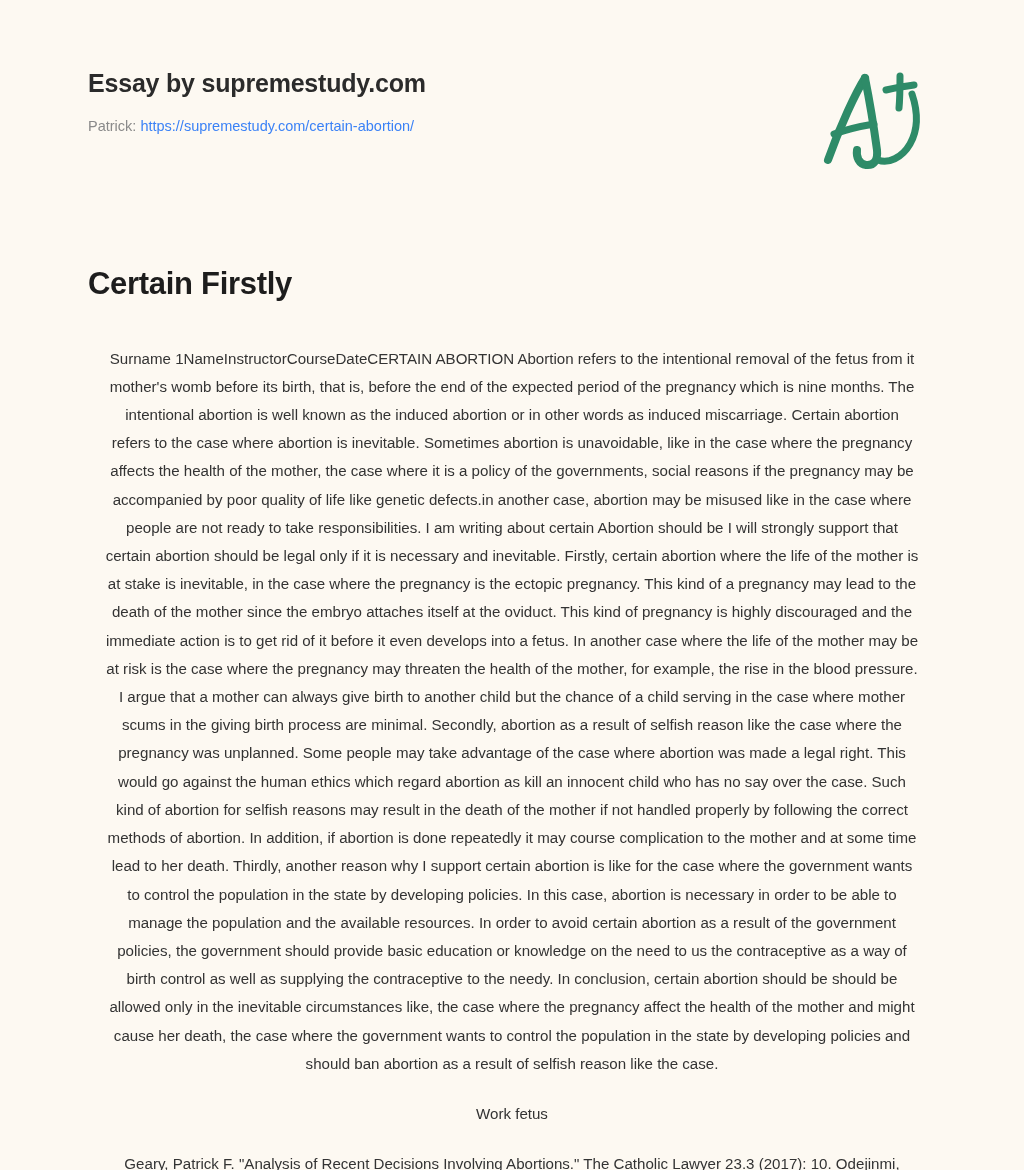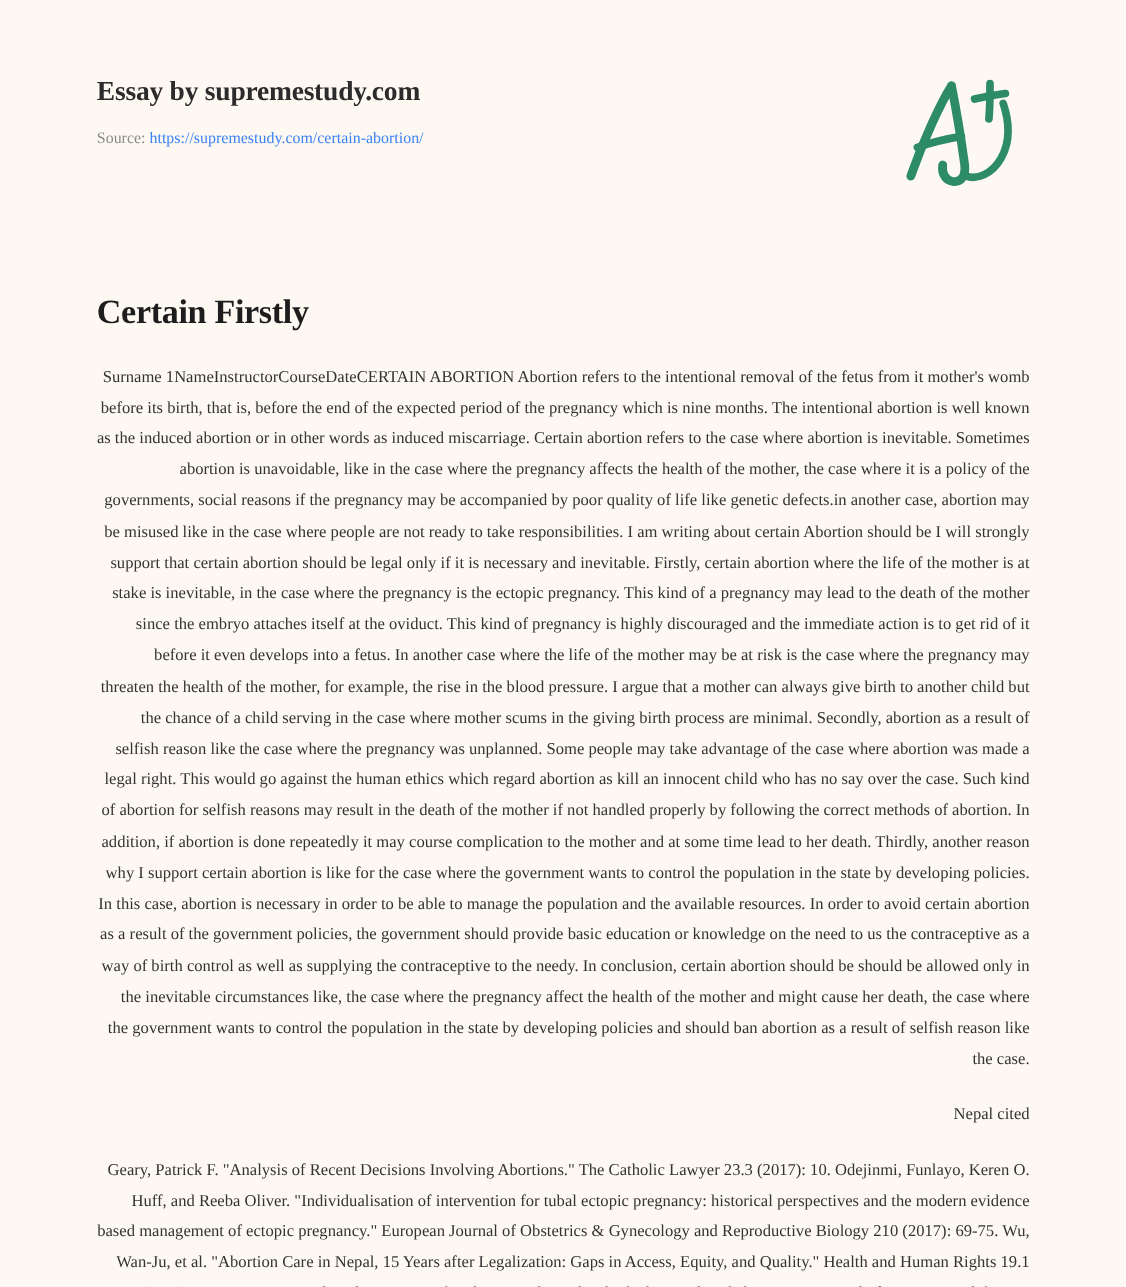--- a/index.html
+++ b/index.html
@@ -14,21 +14,20 @@
     font-family: "Liberation Sans", sans-serif;
     color: #232323;
     overflow: hidden;
   }
   .page {
     position: relative;
     width: 1024px;
     height: 1170px;
     box-sizing: border-box;
     padding: 0 88px;
-    font-family: Liberation Serif, serif;
   }
 
   
   .header {
     display: flex;
     align-items: flex-start;
     justify-content: space-between;
     padding-top: 64px;
   }
   .header-left {
@@ -73,25 +72,25 @@
     letter-spacing: -0.3px;
     color: #1d1d1d;
     line-height: 1.15;
   }
 
   
   .body-copy {
     padding-top: 27px;
   }
   .body-copy p {
-    margin: 0;
+    margin: 16px;
     font-size: 15.1px;
     line-height: 28.2px;
     color: #333333;
-    text-align: right;
+    text-align: center;
   }
   .body-copy p + p {
     margin-top: 22px;
   }
   .section-heading {
     margin: 0;
     font-size: 15.1px;
     line-height: 28.2px;
     font-weight: normal;
     color: #333333;
@@ -99,21 +98,21 @@
 </style>
 </head>
 <body>
 
 <div class="page">
 
   <div class="header">
     <div class="header-left">
       <h1 class="site-title">Essay by supremestudy.com</h1>
       <div class="source-line">
-        <span class="source-label">Source:</span>
+        <span class="source-label">Patrick:</span>
         <a class="source-url" href="#">https://supremestudy.com/certain-abortion/</a>
       </div>
     </div>
 
     <svg class="logo" viewBox="0 0 120 110" xmlns="http://www.w3.org/2000/svg">
       <g fill="none" stroke="#2e8b68" stroke-linecap="round" stroke-linejoin="round">
 
         <path d="M57 14 C48 28 32 62 20 96" stroke-width="8"></path>
 
         <path d="M57 14 C61 34 66 64 69 86 C70 96 66 102 58 101 C51 100 48 93 49 86" stroke-width="8"></path>
@@ -126,17 +125,17 @@
 
         <path d="M104 30 C110 48 110 66 102 80 C94 94 80 100 70 96" stroke-width="7"></path>
       </g>
     </svg>
   </div>
 
   <h2 class="doc-title">Certain Firstly</h2>
 
   <div class="body-copy">
     <p>Surname 1NameInstructorCourseDateCERTAIN ABORTION Abortion refers to the intentional removal of the fetus from it mother's womb before its birth, that is, before the end of the expected period of the pregnancy which is nine months. The intentional abortion is well known as the induced abortion or in other words as induced miscarriage. Certain abortion refers to the case where abortion is inevitable. Sometimes abortion is unavoidable, like in the case where the pregnancy affects the health of the mother, the case where it is a policy of the governments, social reasons if the pregnancy may be accompanied by poor quality of life like genetic defects.in another case, abortion may be misused like in the case where people are not ready to take responsibilities. I am writing about certain Abortion should be I will strongly support that certain abortion should be legal only if it is necessary and inevitable. Firstly, certain abortion where the life of the mother is at stake is inevitable, in the case where the pregnancy is the ectopic pregnancy. This kind of a pregnancy may lead to the death of the mother since the embryo attaches itself at the oviduct. This kind of pregnancy is highly discouraged and the immediate action is to get rid of it before it even develops into a fetus. In another case where the life of the mother may be at risk is the case where the pregnancy may threaten the health of the mother, for example, the rise in the blood pressure. I argue that a mother can always give birth to another child but the chance of a child serving in the case where mother scums in the giving birth process are minimal. Secondly, abortion as a result of selfish reason like the case where the pregnancy was unplanned. Some people may take advantage of the case where abortion was made a legal right. This would go against the human ethics which regard abortion as kill an innocent child who has no say over the case. Such kind of abortion for selfish reasons may result in the death of the mother if not handled properly by following the correct methods of abortion. In addition, if abortion is done repeatedly it may course complication to the mother and at some time lead to her death. Thirdly, another reason why I support certain abortion is like for the case where the government wants to control the population in the state by developing policies. In this case, abortion is necessary in order to be able to manage the population and the available resources. In order to avoid certain abortion as a result of the government policies, the government should provide basic education or knowledge on the need to us the contraceptive as a way of birth control as well as supplying the contraceptive to the needy. In conclusion, certain abortion should be should be allowed only in the inevitable circumstances like, the case where the pregnancy affect the health of the mother and might cause her death, the case where the government wants to control the population in the state by developing policies and should ban abortion as a result of selfish reason like the case.</p>
-    <p class="section-heading">Nepal cited</p>
+    <p class="section-heading">Work fetus</p>
     <p>Geary, Patrick F. "Analysis of Recent Decisions Involving Abortions." The Catholic Lawyer 23.3 (2017): 10. Odejinmi, Funlayo, Keren O. Huff, and Reeba Oliver. "Individualisation of intervention for tubal ectopic pregnancy: historical perspectives and the modern evidence based management of ectopic pregnancy." European Journal of Obstetrics &amp; Gynecology and Reproductive Biology 210 (2017): 69-75. Wu, Wan-Ju, et al. "Abortion Care in Nepal, 15 Years after Legalization: Gaps in Access, Equity, and Quality." Health and Human Rights 19.1 (2017): 221. Dnmez, Sevgjl, and Sezersa. "What do married couples think about induced abortion?." Journal of sex &amp; marital therapy (2017): 1-11.</p>
   </div>
 
 </div>
 
 </body></html>

